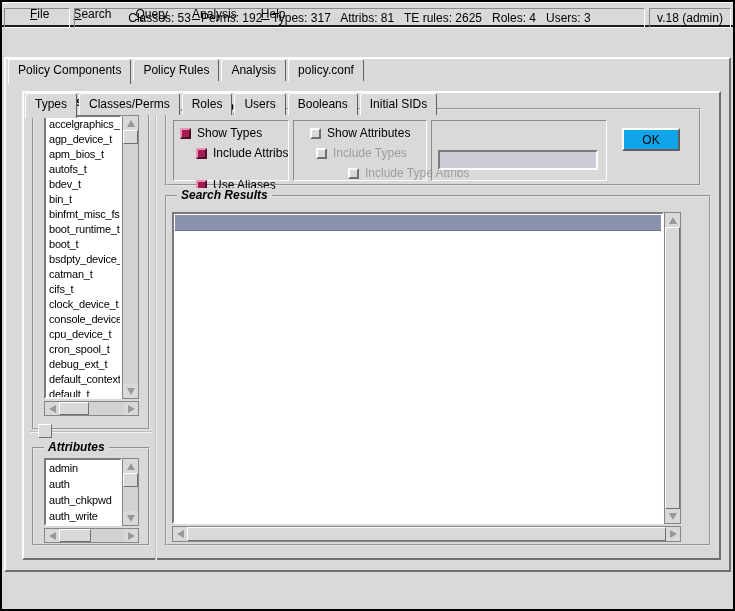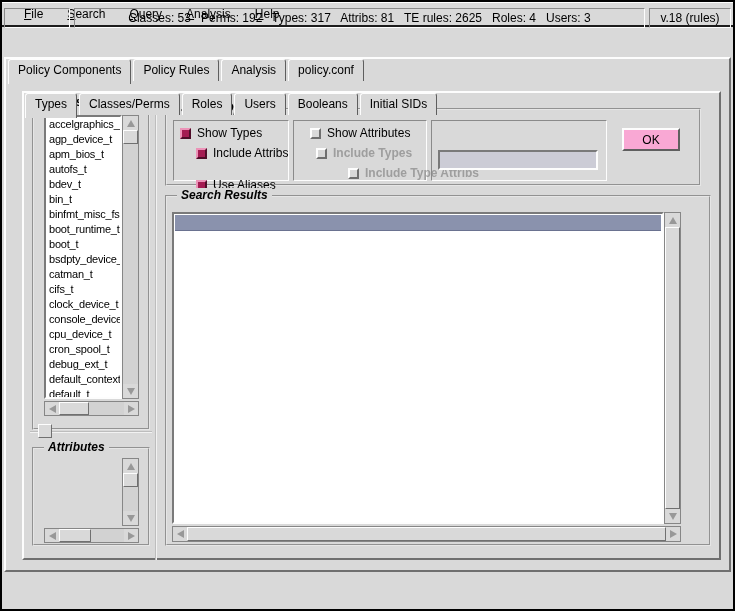--- a/index.html
+++ b/index.html
@@ -2,21 +2,21 @@
 <html style="--checked: #a41c52; --selection: #8a92ad; --entry-bg: #ccccd6;"><head>
 <meta charset="utf-8">
 <style>
   :root { --checked:#a41c52; --selection:#8a92ad; --entry-bg:#ccccd6; }
   * { margin:0; padding:0; box-sizing:border-box; }
   body { background:#888; font-family:"Liberation Sans", sans-serif; font-size:12px; color:#000; }
   #app { position:relative; width:735px; height:611px; background:#d9d9d9; border:2px solid #000; overflow:hidden; }
 
   
   #menubar { position:absolute; left:0; top:2; right:0; height:28; background:#d9d9d9;
-             border-top:1px solid #fff; border-bottom:2px solid #1c1c1c; display:flex; align-items:center; padding-left:16px; }
+             border-top:1px solid #fff; border-bottom:2px solid #1c1c1c; display:flex; align-items:center; padding-left:22px; }
   .menu-item { display:inline-block; padding:4px 6px; margin-right:12px; cursor:default; }
   .menu-item::first-letter { text-decoration:underline; }
 
   
   .tab-row { position:absolute; display:flex; align-items:flex-end; z-index:6; }
   .tab { background:#d9d9d9; border:1px solid; border-color:#fdfdfd #5e5e5e #d9d9d9 #fdfdfd;
          border-bottom:none; border-top-left-radius:3px; border-top-right-radius:3px;
          padding:3px 9px 4px 9px; margin-right:2px; cursor:default; white-space:nowrap;margin-top:24px; }
   .tab.active { padding-bottom:7px; margin-bottom:-3px; }
 
@@ -48,27 +48,27 @@
   .sash-handle { position:absolute; background:#d9d9d9; border:1px solid; border-color:#fdfdfd #707070 #707070 #fdfdfd; z-index:5; }
   .sash-line-v { position:absolute; width:2px; background:#bdbdbd; border-right:1px solid #f2f2f2; }
   .sash-line-h { position:absolute; height:2px; background:#bdbdbd; border-bottom:1px solid #f2f2f2; }
 
   
   .opt-box { position:absolute; border:1px solid; border-color:#8a8a8a #fdfdfd #fdfdfd #8a8a8a; }
   .cb-row { position:absolute; display:flex; align-items:center; gap:6px; cursor:default; white-space:nowrap; }
   .cb-ind { width:11px; height:11px; flex:0 0 auto; background:#d9d9d9;
             border:2px solid; border-color:#fdfdfd #6f6f6f #6f6f6f #fdfdfd; }
   .cb-row[data-checked="true"] .cb-ind { background:var(--checked); border-color:#ec93b8 #4e0c28 #4e0c28 #ec93b8; }
-  .cb-row[data-disabled="true"] { color:#9e9e9e;font-weight:bold; }
+  .cb-row[data-disabled="true"] { color:#9e9e9e; }
   .cb-small { font-size:11px; letter-spacing:-0.3px; }
 
   
   #regex-entry { position:absolute; background:var(--entry-bg); border:2px solid; border-color:#7a7a7a #fdfdfd #fdfdfd #7a7a7a;
                  font-family:"Liberation Sans", sans-serif; font-size:12px; padding:0 3px; outline:none; }
-  #ok-button { position:absolute; background:#f9a8d4; border:2px solid; border-color:#fdfdfd #5f5f5f #5f5f5f #fdfdfd;
+  #ok-button { position:absolute; background:#0ea5e9; border:2px solid; border-color:#fdfdfd #5f5f5f #5f5f5f #fdfdfd;
                display:flex; align-items:center; justify-content:center; cursor:default; }
 
   
   #results-text { position:absolute; background:#fff; border:2px solid; border-color:#7a7a7a #fdfdfd #fdfdfd #7a7a7a; overflow:hidden; }
   #results-selected-line { margin:1px; height:16px; background:var(--selection); border-bottom:1px solid #6a7290; }
 
   
   #status-bar { position:absolute; left:0; right:0; top:577; height:28; background:#d9d9d9;
                 border-top:1px solid #fdfdfd; }
   .status-cell { position:absolute; top:5px; height:20px; border:1px solid; border-color:#8a8a8a #fdfdfd #fdfdfd #8a8a8a;
@@ -149,20 +149,26 @@
         <div class="tri-right"></div>
       </div>
   </div>
 
   <div class="sash-line-h" style="left:28px; top:429px; width:122px;"></div>
   <div class="sash-handle" style="left:36px; top:422px; width:14px; height:14px;"></div>
 
   <div class="lframe" style="left:30px; top:445px; width:118px; height:99px;">
     <span class="lf-label">Attributes</span>
   </div>
+  <div class="listbox" style="left:42px; top:456px; width:78px; height:68px; line-height:16px;">
+      <div class="list-item" style="line-height:16px;">admin</div>
+      <div class="list-item" style="line-height:16px;">auth</div>
+      <div class="list-item" style="line-height:16px;">auth_chkpwd</div>
+      <div class="list-item" style="line-height:16px;">auth_write</div>
+    </div>
   <div class="sbv" style="left:120px; top:456px; width:17px; height:68px;">
     <div class="sb-btn">
         <div class="tri-up"></div>
       </div>
     <div class="thumb" style="height:14px;"></div>
     <div class="trough"></div>
     <div class="sb-btn">
         <div class="tri-down"></div>
       </div>
   </div>
@@ -238,16 +244,16 @@
       </div>
     <div class="thumb" style="flex:1 1 auto;"></div>
     <div class="sb-btn">
         <div class="tri-right"></div>
       </div>
   </div>
 
   <div id="status-bar">
     <div class="status-cell" style="left:2px; width:66px;"></div>
     <div class="status-cell" style="left:72px; width:571px;">Classes: 53   Perms: 192   Types: 317   Attribs: 81   TE rules: 2625   Roles: 4   Users: 3</div>
-    <div class="status-cell" style="left:647px; width:82px;">v.18 (rules)</div>
+    <div class="status-cell" style="left:647px; width:82px;">v.18 (admin)</div>
   </div>
 
 </div>
 
 </body></html>

